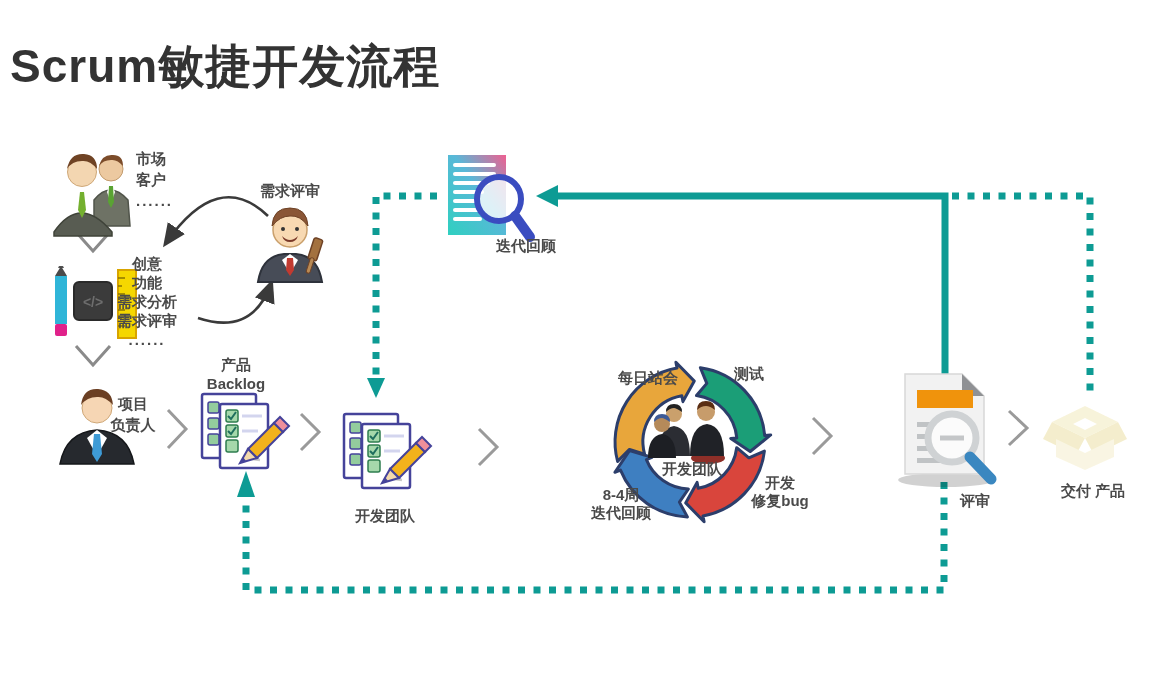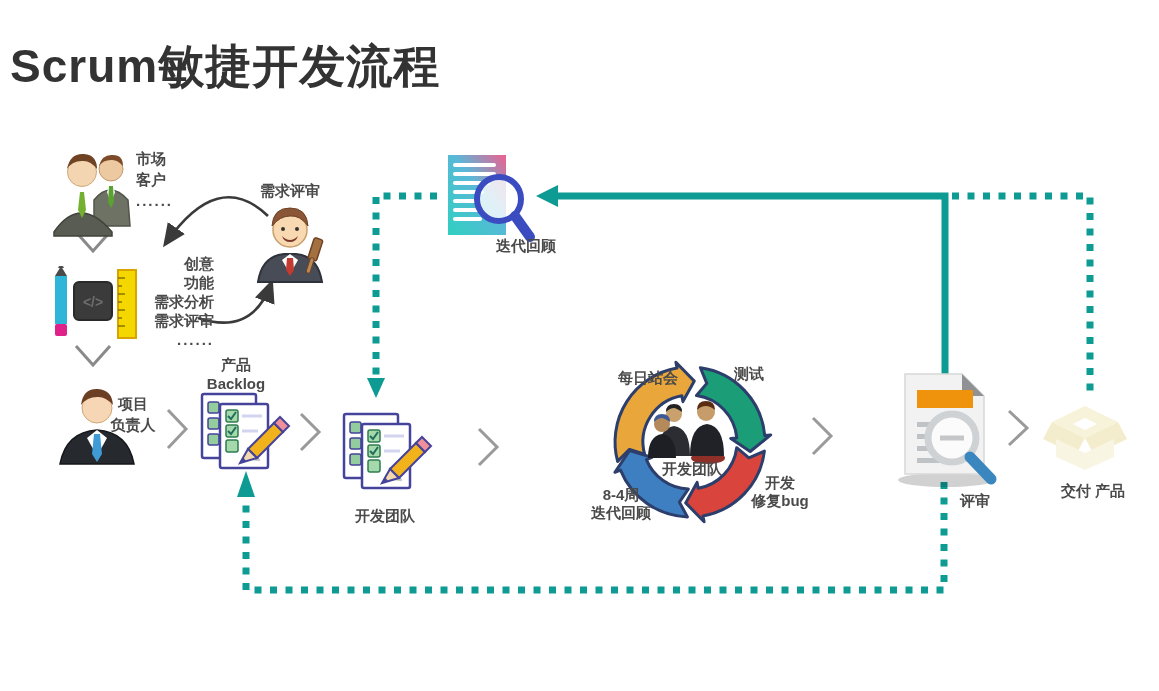--- a/index.html
+++ b/index.html
@@ -98,21 +98,21 @@
     <g stroke="#8a7400" stroke-width="1.5">
       <line x1="70" y1="12" x2="77" y2="12"></line>
         <line x1="70" y1="20" x2="74" y2="20"></line>
       <line x1="70" y1="28" x2="77" y2="28"></line>
         <line x1="70" y1="36" x2="74" y2="36"></line>
       <line x1="70" y1="44" x2="77" y2="44"></line>
         <line x1="70" y1="52" x2="74" y2="52"></line>
       <line x1="70" y1="60" x2="77" y2="60"></line>
     </g>
   </svg>
-  <div class="lbl" style="left:114px;top:254px;width:100px;text-align:right;">
+  <div class="lbl" style="left:97px;top:254px;width:100px;">
     <span class="ln">创意</span>
     <span class="ln">功能</span>
     <span class="ln">需求分析</span>
     <span class="ln">需求评审</span>
     <span class="ln" style="letter-spacing:2px;">......</span>
   </div>
 
   <div class="lbl" style="left:260px;top:181px;">需求评审</div>
   <svg class="abs" style="left:250px;top:200px;" width="80" height="84" viewBox="0 0 80 84">
     <path d="M8,82 Q12,56 34,54 L46,54 Q68,56 72,82 Z" fill="#474c57" stroke="#2e323b" stroke-width="2"></path>

